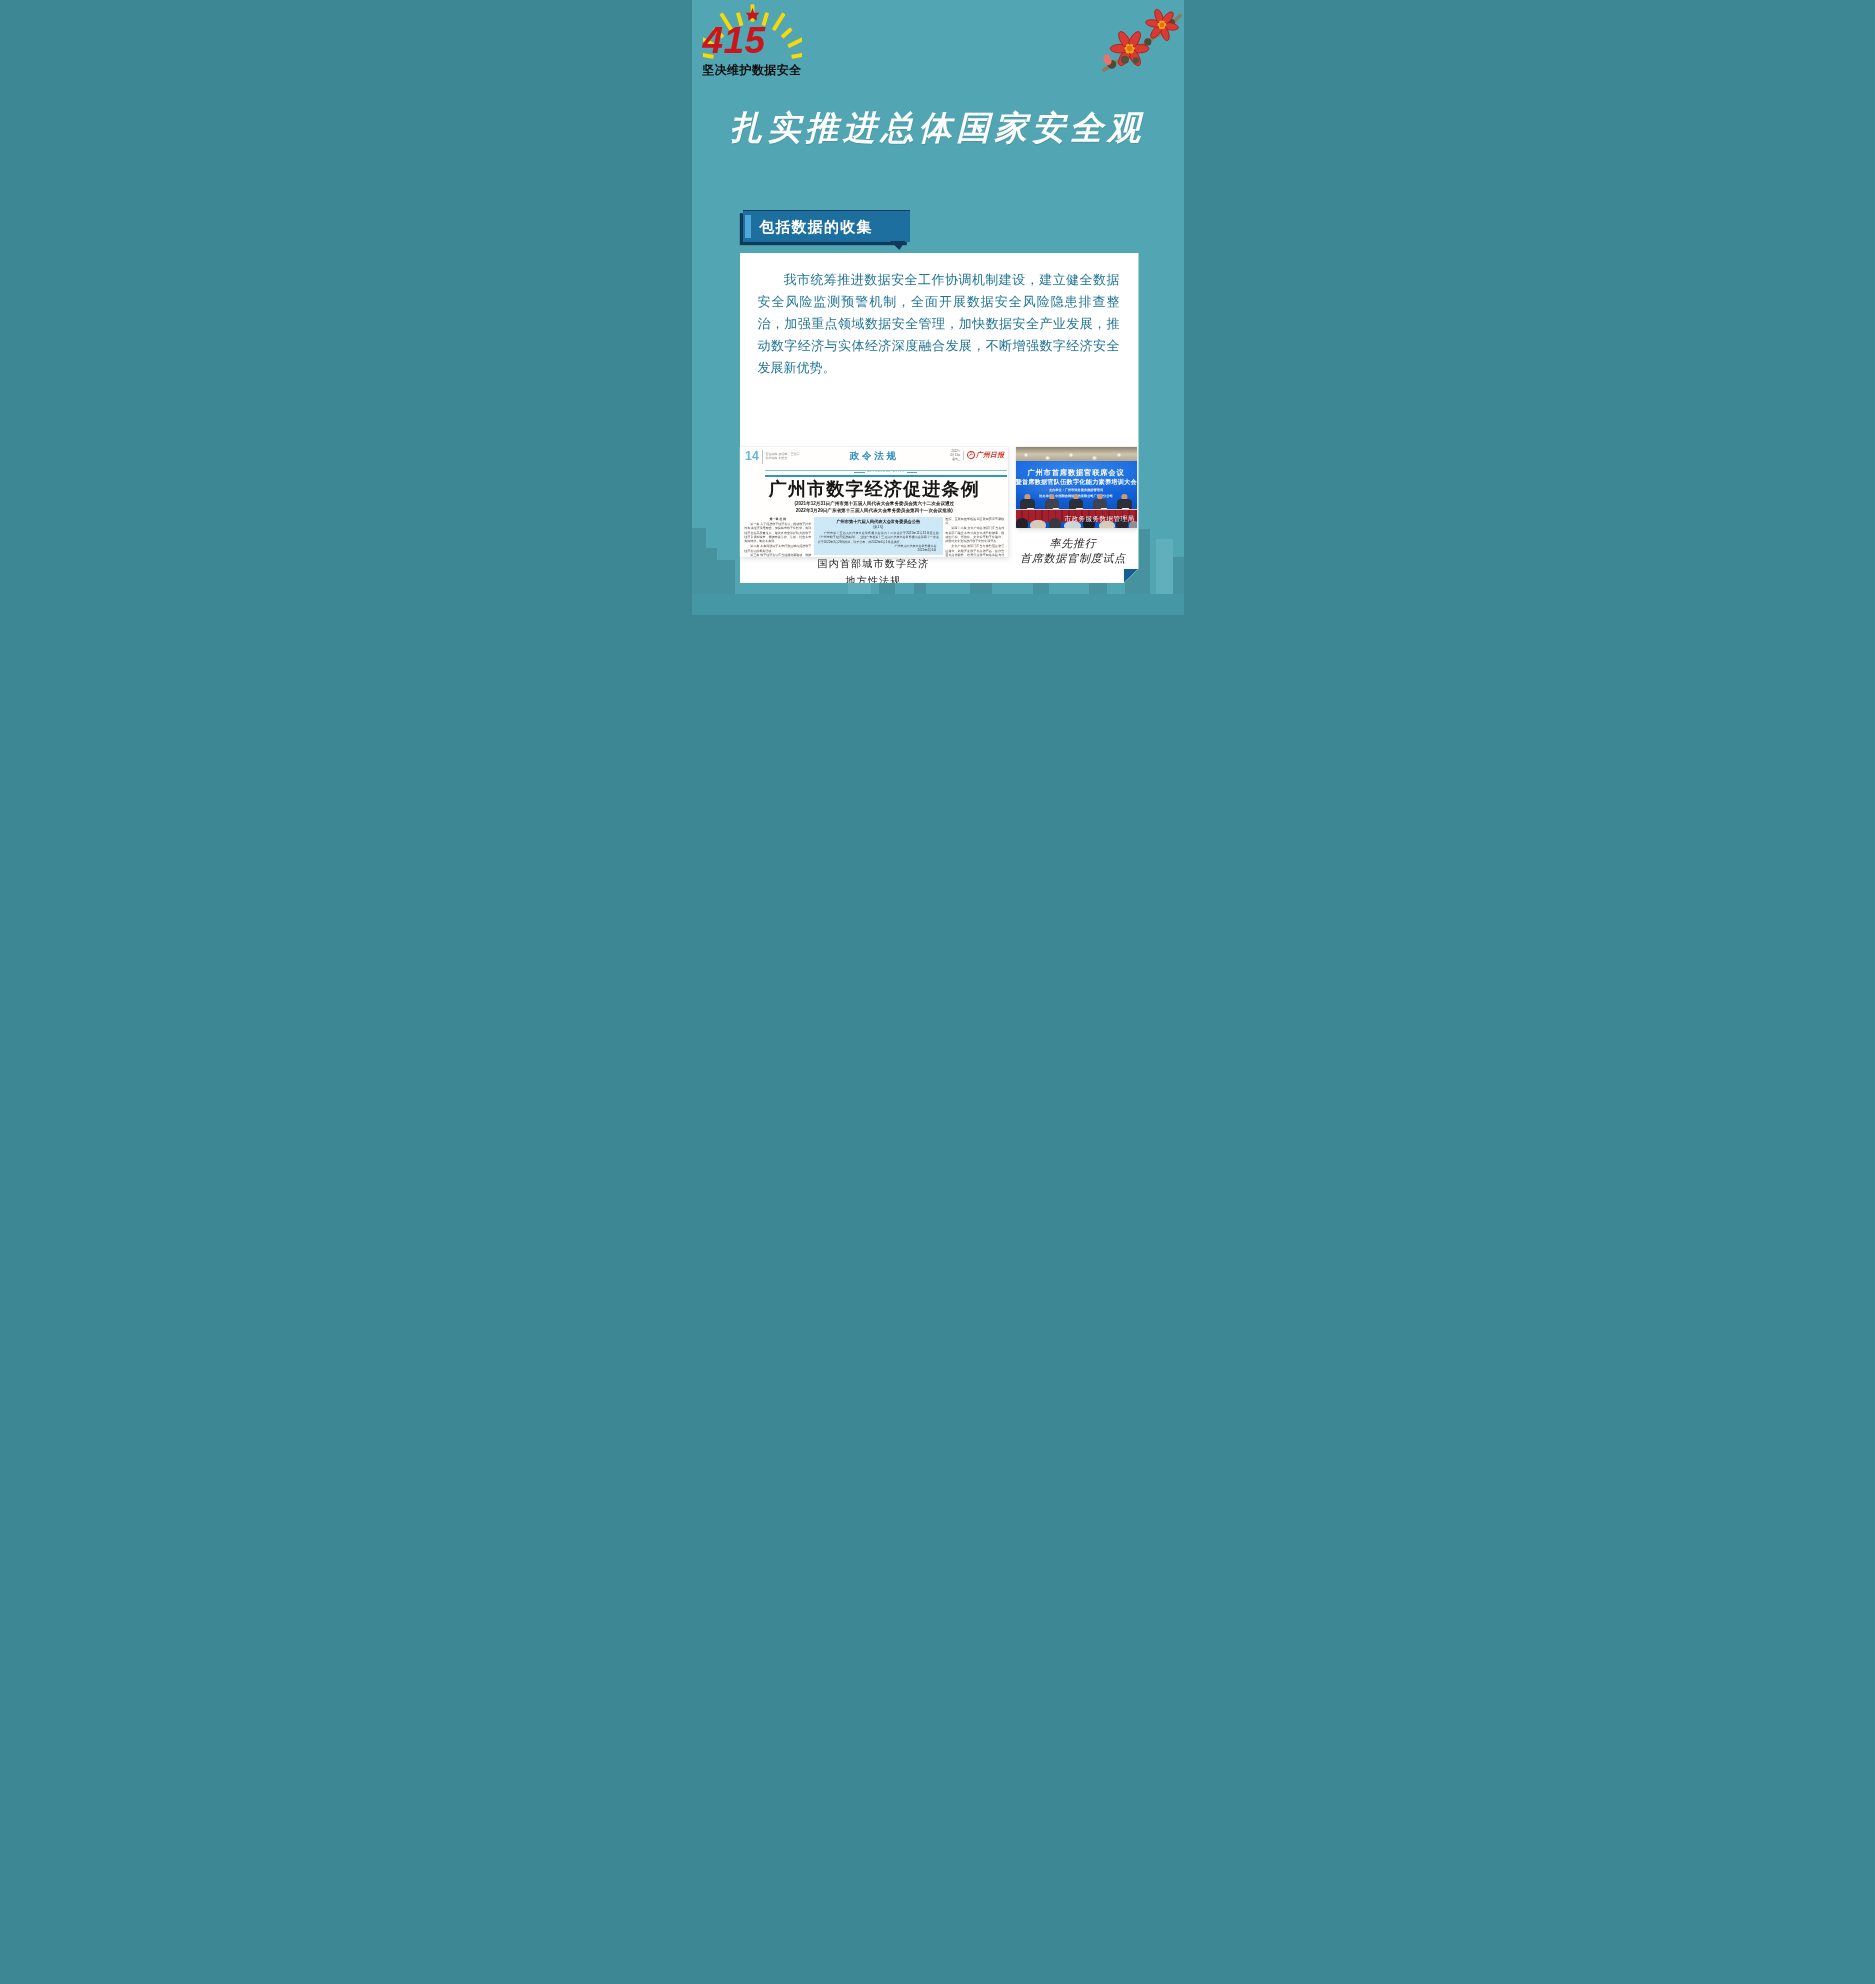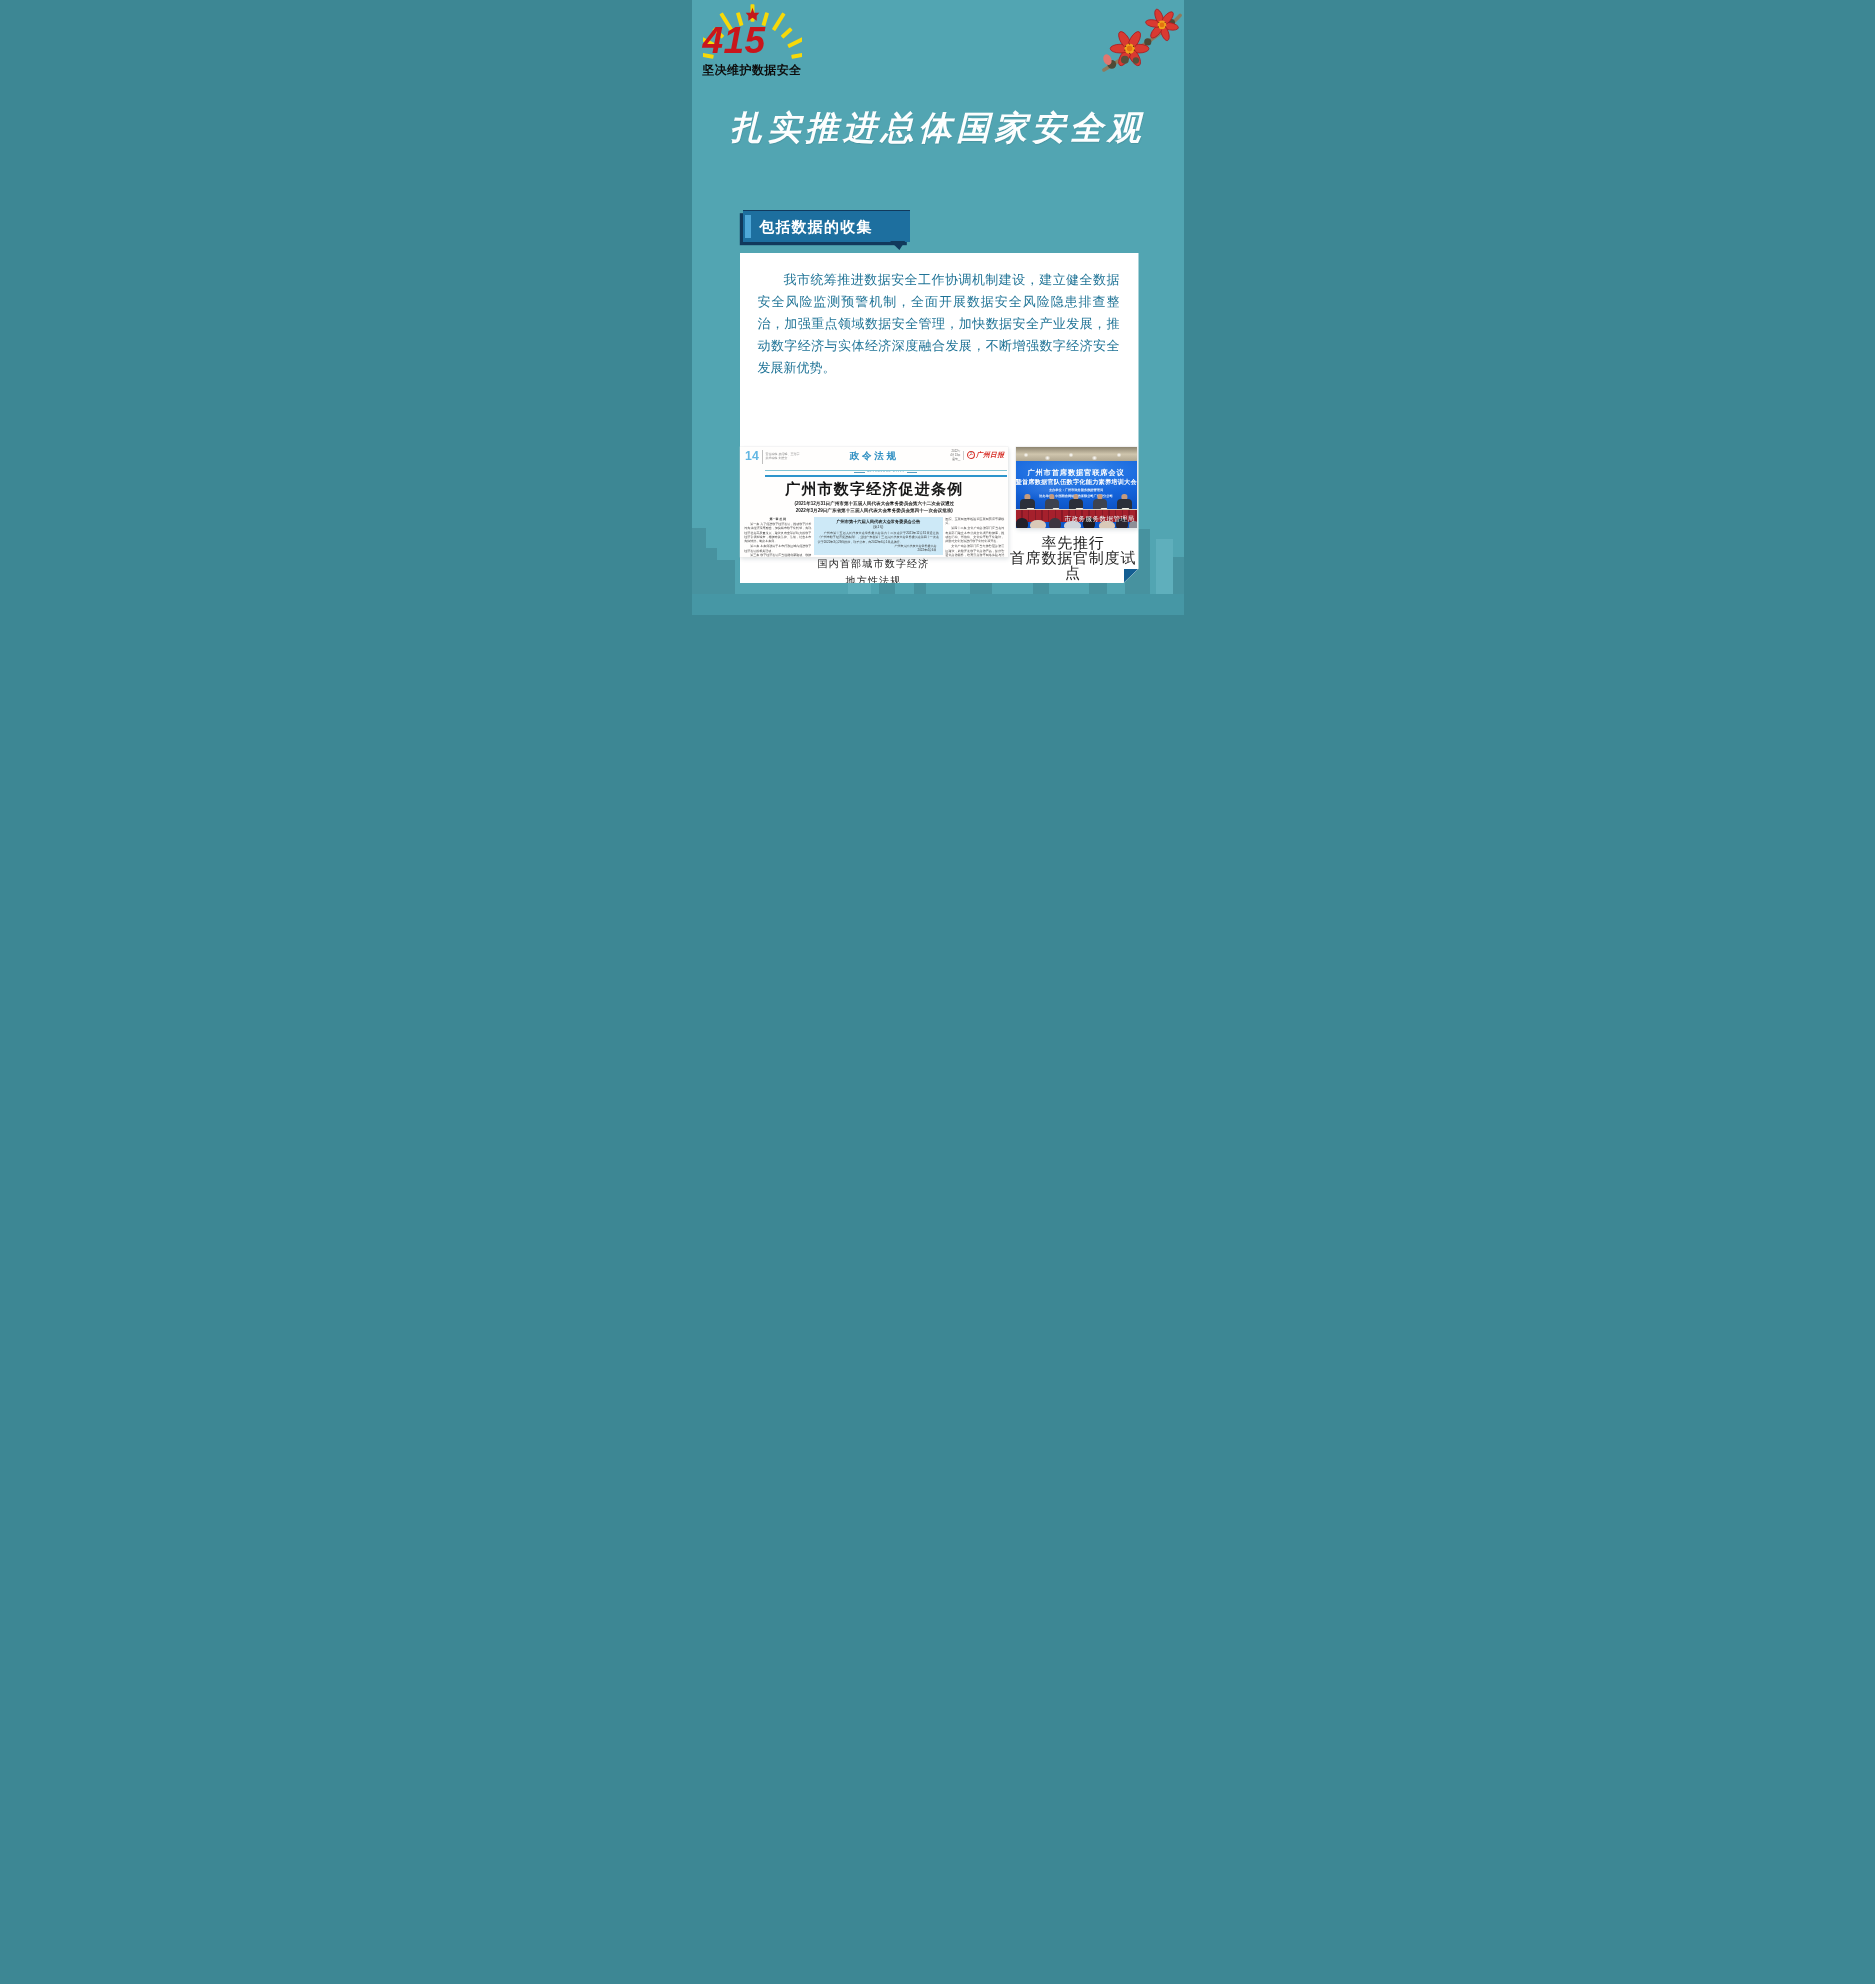--- a/index.html
+++ b/index.html
@@ -64,21 +64,21 @@
   .np-masthead{display:flex;align-items:center;gap:1.2px;border-left:0.4px solid #ccc;padding-left:2.8px;}
   .np-masthead-text{font-family:"Liberation Serif",serif;font-style:italic;font-weight:700;
     font-size:6.7px;color:#D62A22;letter-spacing:0.4px;white-space:nowrap;}
   .np-rules{position:relative;margin:0.8px 1.6px 0 24.6px;}
   .rule-thin{height:0.8px;background:#7FC4D4;}
   .rule-en{display:block;margin:0.4px auto 0.4px auto;width:fit-content;font-size:2.6px;color:#5B9EC0;
     letter-spacing:0.8px;font-family:"Liberation Serif",serif;font-weight:700;line-height:2.8px;}
   .rule-en:before,.rule-en:after{content:"";display:inline-block;width:10.3px;height:0.4px;background:#5B9EC0;vertical-align:middle;margin:0 2px;}
   .rule-thick{height:2px;background:#2E95CC;}
   .np-headline{margin-top:4px;text-align:center;font-family:"Liberation Serif",serif;
-    font-size:15px;font-weight:900;color:#161616;letter-spacing:1.2px;line-height:17.5px;white-space:nowrap;}
+    font-size:18px;font-weight:900;color:#161616;letter-spacing:1.2px;line-height:17.5px;white-space:nowrap;}
   .np-subhead{margin-top:2.8px;text-align:center;font-size:4.6px;line-height:6.7px;color:#1d1d1d;font-weight:700;}
   .np-cols{display:flex;gap:2.8px;margin-top:2.8px;padding:0 4px;height:47px;overflow:hidden;}
   .np-col{font-size:3px;line-height:4.4px;color:#3c3c3c;text-align:justify;}
   .np-col p{margin:0 0 0.4px 0;text-indent:2em;}
   .np-col .chap{text-align:center;font-weight:700;text-indent:0;}
   .col-left{width:67px;}
   .col-mid{flex:1;display:flex;flex-direction:column;gap:2px;}
   .col-right{width:59px;}
   .np-box{background:#CDE9F7;padding:2.4px 3.6px 2.8px 3.6px;}
   .np-box-title{text-align:center;font-weight:700;font-size:4.2px;line-height:5.4px;color:#101010;}
@@ -115,21 +115,21 @@
     border-top:1.2px solid #d9d2c4;}
   .ph-paper{position:absolute;height:1.6px;background:#f2f0ea;top:61px;z-index:4;border-radius:0.4px;}
   .ph-audience{position:absolute;left:0;right:0;bottom:0;height:14.3px;z-index:5;}
   .aud{position:absolute;bottom:-2.4px;border-radius:46% 46% 40% 40%;}
   .ph-watermark{position:absolute;right:2px;top:68px;z-index:6;color:#fff;
     font-family:"Liberation Serif",serif;font-size:6.6px;letter-spacing:0.4px;white-space:nowrap;
     text-shadow:0 0.4px 0.8px rgba(0,0,0,.35);}
 
   
   .caption{position:absolute;text-align:center;color:#242424;font-family:"Liberation Serif",serif;z-index:6;}
-  .caption-right{left:268px;top:283px;width:131px;font-size:15px;line-height:15px;letter-spacing:0.8px;}
+  .caption-right{left:268px;top:283px;width:131px;font-size:11px;line-height:15px;letter-spacing:0.8px;font-style:italic;}
   .caption-left{left:23px;top:303px;width:222px;font-size:10px;line-height:16.7px;letter-spacing:1.2px;}
 </style>
 </head>
 <body>
 
 <div class="poster">
 
   <div class="city">
     <div class="bld" style="left:0;width:14.3px;height:67px;"></div>
     <div class="bld" style="left:14.3px;width:11px;height:47px;"></div>

